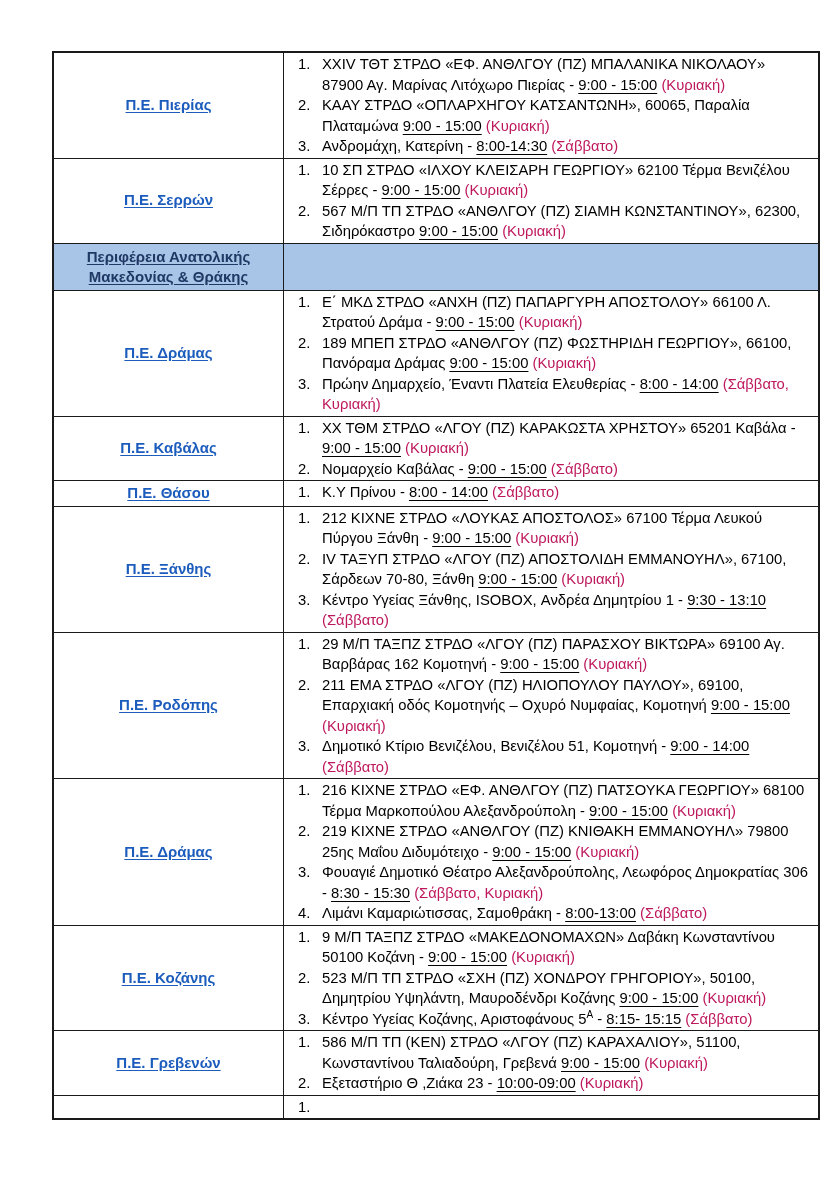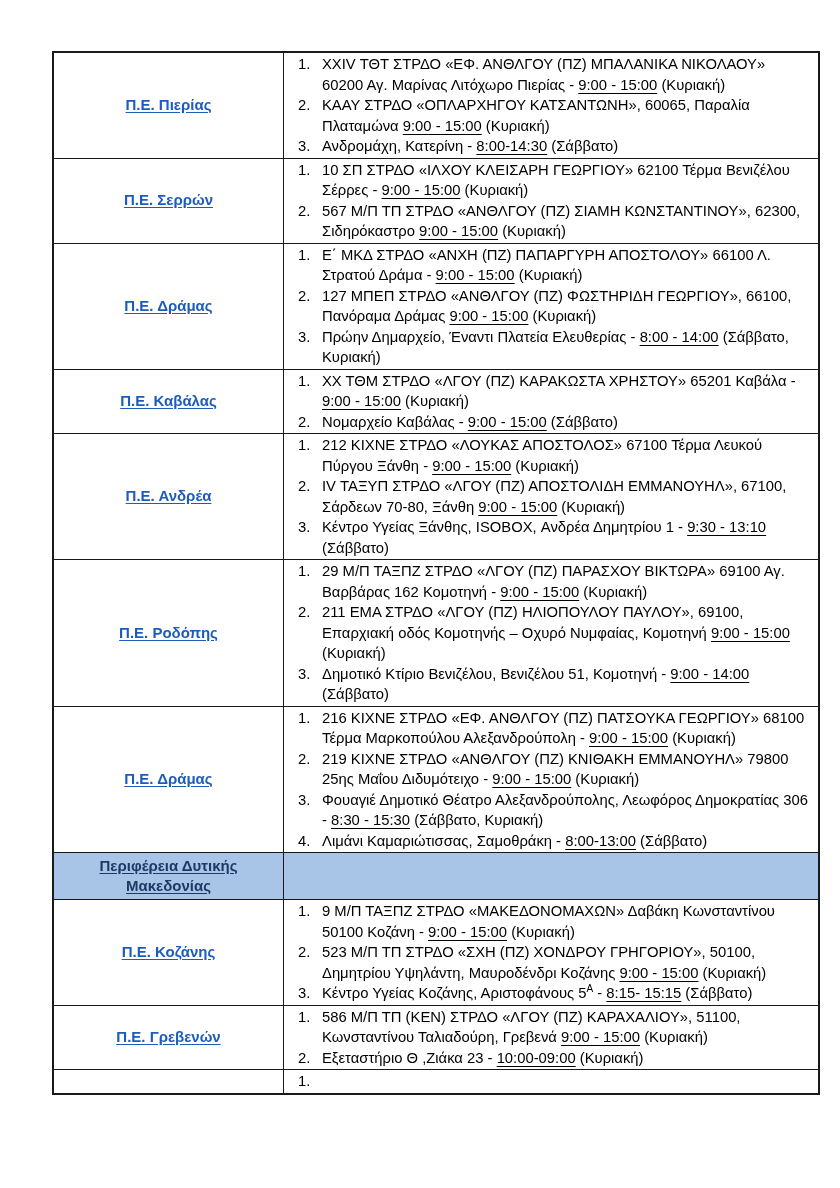--- a/index.html
+++ b/index.html
@@ -51,35 +51,35 @@
     line-height:20px;
     text-decoration:underline;
     text-underline-offset:2px;
     display:inline-block;
     padding:1px 0;
   }
   .item{display:flex;align-items:flex-start;}
   .num{flex:0 0 30px;padding-left:6px;box-sizing:border-box;}
   .txt{flex:1 1 auto;padding-right:4px;}
   .u{text-decoration:underline;text-decoration-color:#000;text-underline-offset:2.5px;text-decoration-thickness:1.3px;}
-  .r{color:#000000;}
+  .r{color:#be185d;}
   sup{font-size:10px;line-height:0;}
 </style>
 </head>
 <body>
 
 <div class="page">
   <table class="loc-table">
     <tbody>
         <tr>
           <td class="cell label-cell"><span class="district-label">Π.Ε. Πιερίας</span></td>
           <td class="cell content-cell">
             <div class="item">
               <span class="num">1.</span>
-              <span class="txt"><span>XXIV ΤΘΤ ΣΤΡΔΟ «ΕΦ. ΑΝΘΛΓΟΥ (ΠΖ) ΜΠΑΛΑΝΙΚΑ ΝΙΚΟΛΑΟΥ» 60200 Αγ. Μαρίνας Λιτόχωρο Πιερίας - </span><span class="u">9:00 - 15:00</span><span> </span><span class="r">(Κυριακή)</span></span>
+              <span class="txt"><span>XXIV ΤΘΤ ΣΤΡΔΟ «ΕΦ. ΑΝΘΛΓΟΥ (ΠΖ) ΜΠΑΛΑΝΙΚΑ ΝΙΚΟΛΑΟΥ» 87900 Αγ. Μαρίνας Λιτόχωρο Πιερίας - </span><span class="u">9:00 - 15:00</span><span> </span><span class="r">(Κυριακή)</span></span>
             </div>
             <div class="item">
               <span class="num">2.</span>
               <span class="txt"><span>ΚΑΑΥ ΣΤΡΔΟ «ΟΠΛΑΡΧΗΓΟΥ ΚΑΤΣΑΝΤΩΝΗ», 60065, Παραλία Πλαταμώνα </span><span class="u">9:00 - 15:00</span><span> </span><span class="r">(Κυριακή)</span></span>
             </div>
             <div class="item">
               <span class="num">3.</span>
               <span class="txt"><span>Ανδρομάχη, Κατερίνη - </span><span class="u">8:00-14:30</span><span> </span><span class="r">(Σάββατο)</span></span>
             </div>
           </td>
@@ -90,30 +90,34 @@
             <div class="item">
               <span class="num">1.</span>
               <span class="txt"><span>10 ΣΠ ΣΤΡΔΟ «ΙΛΧΟΥ ΚΛΕΙΣΑΡΗ ΓΕΩΡΓΙΟΥ» 62100 Τέρμα Βενιζέλου Σέρρες - </span><span class="u">9:00 - 15:00</span><span> </span><span class="r">(Κυριακή)</span></span>
             </div>
             <div class="item">
               <span class="num">2.</span>
               <span class="txt"><span>567 Μ/Π ΤΠ ΣΤΡΔΟ «ΑΝΘΛΓΟΥ (ΠΖ) ΣΙΑΜΗ ΚΩΝΣΤΑΝΤΙΝΟΥ», 62300, Σιδηρόκαστρο </span><span class="u">9:00 - 15:00</span><span> </span><span class="r">(Κυριακή)</span></span>
             </div>
           </td>
         </tr>
+        <tr class="region-row">
+          <td class="cell label-cell"><span class="region-label">Περιφέρεια Ανατολικής Μακεδονίας &amp; Θράκης</span></td>
+          <td class="cell content-cell"></td>
+        </tr>
         <tr>
           <td class="cell label-cell"><span class="district-label">Π.Ε. Δράμας</span></td>
           <td class="cell content-cell">
             <div class="item">
               <span class="num">1.</span>
               <span class="txt"><span>Ε΄ ΜΚΔ ΣΤΡΔΟ «ΑΝΧΗ (ΠΖ) ΠΑΠΑΡΓΥΡΗ ΑΠΟΣΤΟΛΟΥ» 66100 Λ. Στρατού Δράμα - </span><span class="u">9:00 - 15:00</span><span> </span><span class="r">(Κυριακή)</span></span>
             </div>
             <div class="item">
               <span class="num">2.</span>
-              <span class="txt"><span>127 ΜΠΕΠ ΣΤΡΔΟ «ΑΝΘΛΓΟΥ (ΠΖ) ΦΩΣΤΗΡΙΔΗ ΓΕΩΡΓΙΟΥ», 66100, Πανόραμα Δράμας </span><span class="u">9:00 - 15:00</span><span> </span><span class="r">(Κυριακή)</span></span>
+              <span class="txt"><span>189 ΜΠΕΠ ΣΤΡΔΟ «ΑΝΘΛΓΟΥ (ΠΖ) ΦΩΣΤΗΡΙΔΗ ΓΕΩΡΓΙΟΥ», 66100, Πανόραμα Δράμας </span><span class="u">9:00 - 15:00</span><span> </span><span class="r">(Κυριακή)</span></span>
             </div>
             <div class="item">
               <span class="num">3.</span>
               <span class="txt"><span>Πρώην Δημαρχείο, Έναντι Πλατεία Ελευθερίας - </span><span class="u">8:00 - 14:00</span><span> </span><span class="r">(Σάββατο, Κυριακή)</span></span>
             </div>
           </td>
         </tr>
         <tr>
           <td class="cell label-cell"><span class="district-label">Π.Ε. Καβάλας</span></td>
           <td class="cell content-cell">
@@ -121,21 +125,30 @@
               <span class="num">1.</span>
               <span class="txt"><span>ΧΧ ΤΘΜ ΣΤΡΔΟ «ΛΓΟΥ (ΠΖ) ΚΑΡΑΚΩΣΤΑ ΧΡΗΣΤΟΥ» 65201 Καβάλα - </span><span class="u">9:00 - 15:00</span><span> </span><span class="r">(Κυριακή)</span></span>
             </div>
             <div class="item">
               <span class="num">2.</span>
               <span class="txt"><span>Νομαρχείο Καβάλας - </span><span class="u">9:00 - 15:00</span><span> </span><span class="r">(Σάββατο)</span></span>
             </div>
           </td>
         </tr>
         <tr>
-          <td class="cell label-cell"><span class="district-label">Π.Ε. Ανδρέα</span></td>
+          <td class="cell label-cell"><span class="district-label">Π.Ε. Θάσου</span></td>
+          <td class="cell content-cell">
+            <div class="item">
+              <span class="num">1.</span>
+              <span class="txt"><span>Κ.Υ Πρίνου - </span><span class="u">8:00 - 14:00</span><span> </span><span class="r">(Σάββατο)</span></span>
+            </div>
+          </td>
+        </tr>
+        <tr>
+          <td class="cell label-cell"><span class="district-label">Π.Ε. Ξάνθης</span></td>
           <td class="cell content-cell">
             <div class="item">
               <span class="num">1.</span>
               <span class="txt"><span>212 ΚΙΧΝΕ ΣΤΡΔΟ «ΛΟΥΚΑΣ ΑΠΟΣΤΟΛΟΣ» 67100 Τέρμα Λευκού Πύργου Ξάνθη - </span><span class="u">9:00 - 15:00</span><span> </span><span class="r">(Κυριακή)</span></span>
             </div>
             <div class="item">
               <span class="num">2.</span>
               <span class="txt"><span>IV ΤΑΞΥΠ ΣΤΡΔΟ «ΛΓΟΥ (ΠΖ) ΑΠΟΣΤΟΛΙΔΗ ΕΜΜΑΝΟΥΗΛ», 67100, Σάρδεων 70-80, Ξάνθη </span><span class="u">9:00 - 15:00</span><span> </span><span class="r">(Κυριακή)</span></span>
             </div>
             <div class="item">
@@ -174,24 +187,20 @@
             </div>
             <div class="item">
               <span class="num">3.</span>
               <span class="txt"><span>Φουαγιέ Δημοτικό Θέατρο Αλεξανδρούπολης, Λεωφόρος Δημοκρατίας 306 - </span><span class="u">8:30 - 15:30</span><span> </span><span class="r">(Σάββατο, Κυριακή)</span></span>
             </div>
             <div class="item">
               <span class="num">4.</span>
               <span class="txt"><span>Λιμάνι Καμαριώτισσας, Σαμοθράκη - </span><span class="u">8:00-13:00</span><span> </span><span class="r">(Σάββατο)</span></span>
             </div>
           </td>
-        </tr>
-        <tr class="region-row">
-          <td class="cell label-cell"><span class="region-label">Περιφέρεια Δυτικής Μακεδονίας</span></td>
-          <td class="cell content-cell"></td>
         </tr>
         <tr>
           <td class="cell label-cell"><span class="district-label">Π.Ε. Κοζάνης</span></td>
           <td class="cell content-cell">
             <div class="item">
               <span class="num">1.</span>
               <span class="txt"><span>9 Μ/Π ΤΑΞΠΖ ΣΤΡΔΟ «ΜΑΚΕΔΟΝΟΜΑΧΩΝ» Δαβάκη Κωνσταντίνου 50100 Κοζάνη - </span><span class="u">9:00 - 15:00</span><span> </span><span class="r">(Κυριακή)</span></span>
             </div>
             <div class="item">
               <span class="num">2.</span>

